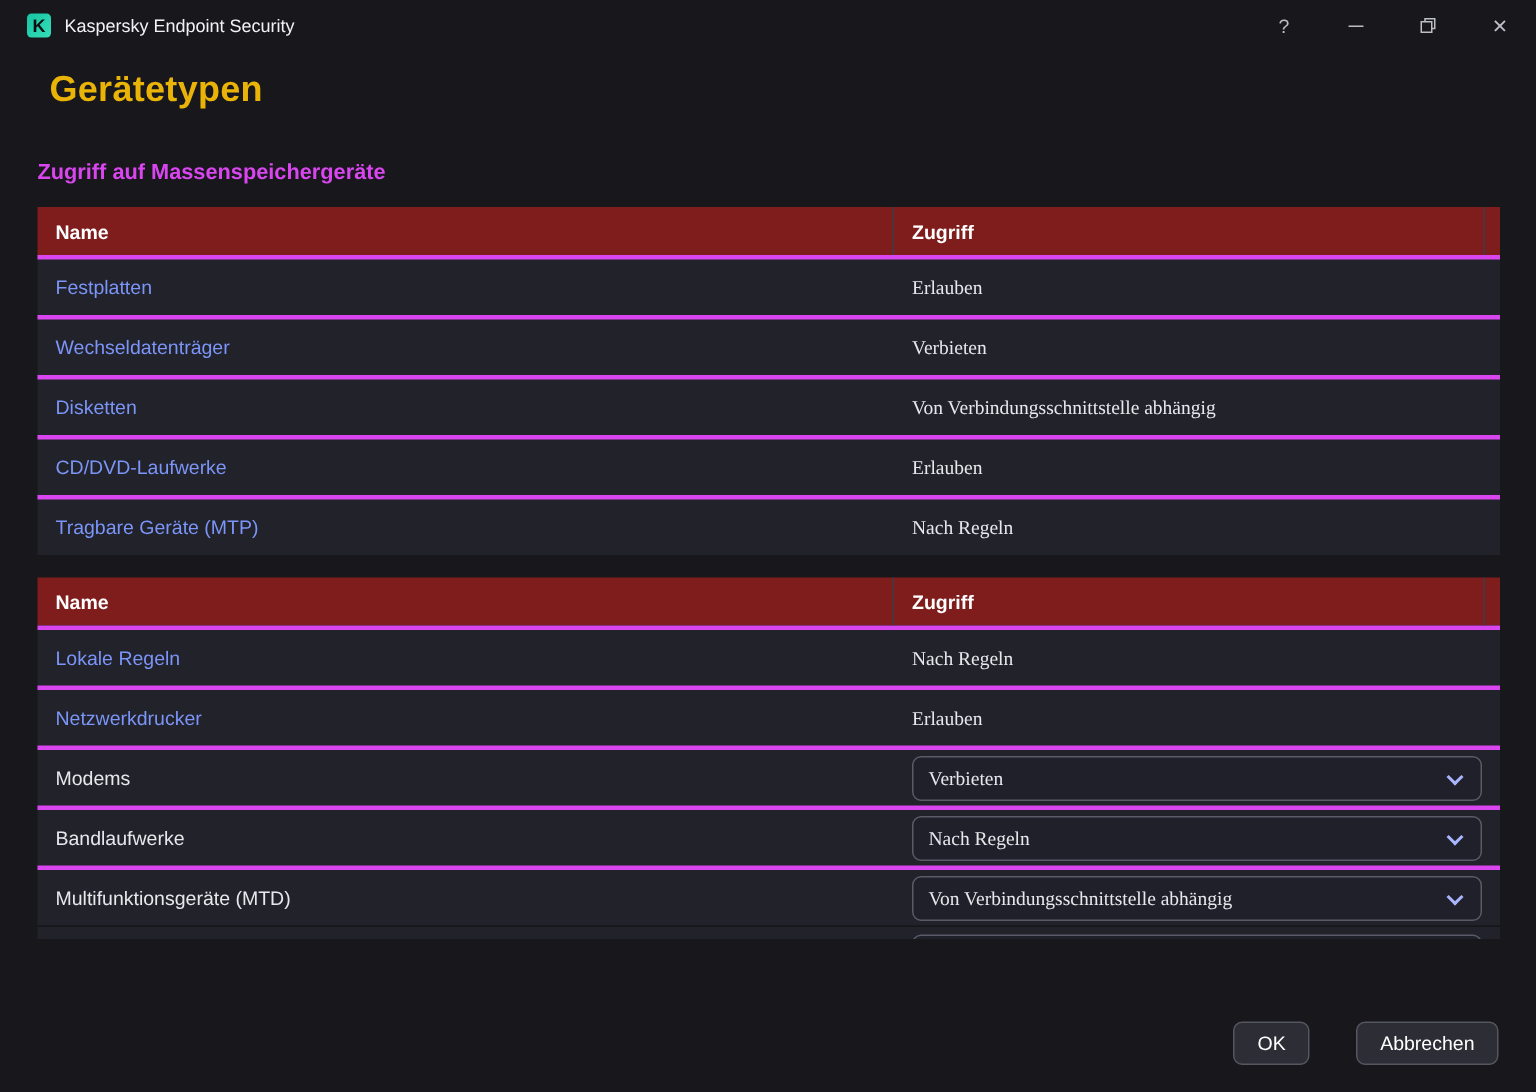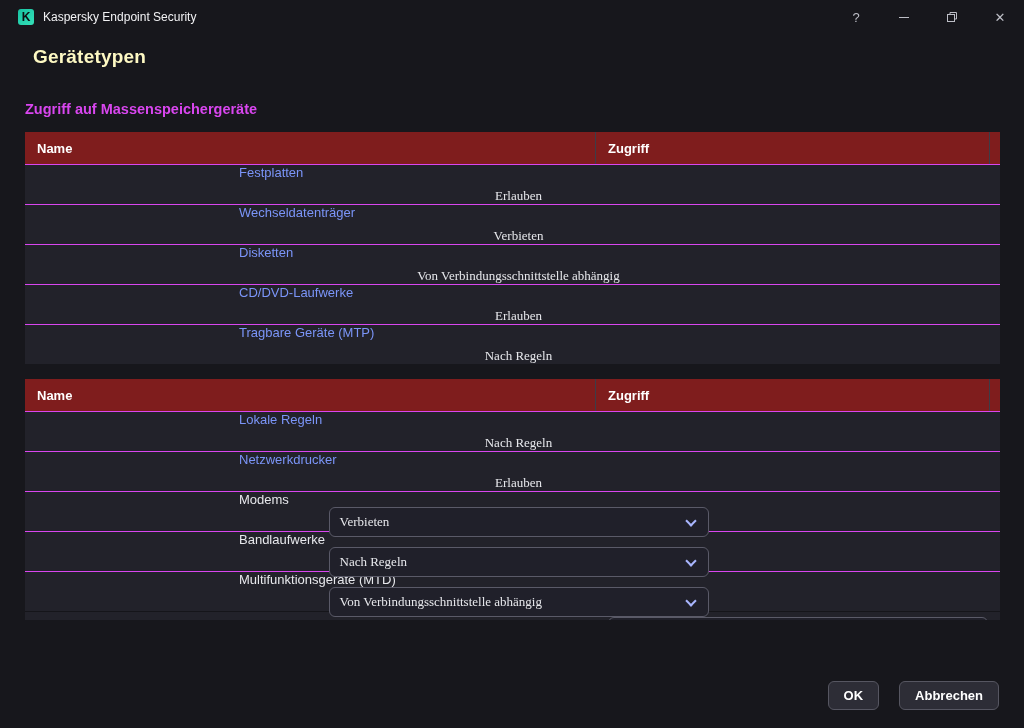--- a/index.html
+++ b/index.html
@@ -20,32 +20,32 @@
     background: linear-gradient(135deg, #17c3a2, #35e0b8);
     color: #0d0f12; font-weight: 700; font-size: 12px;
     display: flex; align-items: center; justify-content: center;
   }
   .app-title { margin-left: 9px; font-size: 12px; color: #f2f2f4; }
   .win-controls { position: absolute; top: 0; right: 0; height: 34px; display: flex; }
   .win-btn { width: 48px; height: 34px; display: flex; align-items: center; justify-content: center; color: #bdbec6; font-size: 13px; cursor: default; }
   .min-glyph { display: inline-block; width: 10px; border-top: 1.5px solid #bdbec6; }
 
   
-  .page-title { margin: 12px 0 0 33px; font-size: 19px; font-weight: 700; color: #fef9c3; letter-spacing: .2px; }
+  .page-title { margin: 12px 0 0 33px; font-size: 24px; font-weight: 700; color: #eab308; letter-spacing: .2px; }
   .sections { margin: 0 24px 0 25px; }
   .section-heading { margin-top: 33px; font-size: 14.5px; font-weight: 700; color: #d946ef; }
 
   
   .table { margin-top: 15px; }
   .thead { display: flex; height: 32px; background: #7f1d1d; align-items: stretch; font-weight: 700; color: #ffffff; }
   .th { display: flex; align-items: center; padding-left: 12px; }
   .th-name { width: 571px; border-right: 1px solid #3d3d48; }
   .th-access { flex: 1; border-right: 1px solid #3d3d48; }
   .th-gutter { width: 10px; }
-  .tr { display: flex; height: 40px; background: #22222a; border-top: 1px solid #d946ef; align-items: center; flex-direction: column; }
+  .tr { display: flex; height: 40px; background: #22222a; border-top: 3px solid #d946ef; align-items: center; }
   .td-name { width: 571px; padding-left: 12px; }
   .td-access { flex: 1; padding-left: 12px; display: flex; align-items: flex-end; font-family: Liberation Serif, serif; }
   .link { color: #7b95f8; cursor: pointer; }
 
   .select {
     width: 380px; height: 30px;
     background: #20202a;
     border: 1px solid #5a5a68;
     border-radius: 6px;
     display: flex; align-items: center;
@@ -64,21 +64,21 @@
   .tr-clipped { height: 9px; overflow: hidden; border-top: 1px solid #15151a; background: #22222a; display: flex; }
   .tr-clipped .stub {
     margin: 5px 0 0 583px;
     width: 380px; height: 30px;
     background: #20202a;
     border: 1px solid #5a5a68;
     border-radius: 6px;
   }
 
   
-  .footer { position: absolute; right: 25px; bottom: 18px; display: flex; gap: 20px; font-weight: bold; }
+  .footer { position: absolute; right: 25px; bottom: 18px; display: flex; gap: 31px; }
   .btn {
     height: 29px; padding: 0 15px;
     background: #2d2d36;
     border: 1px solid #565661;
     border-radius: 6px;
     color: #ffffff; font-size: 13px;
     display: flex; align-items: center;
     cursor: pointer;
   }
 </style>

